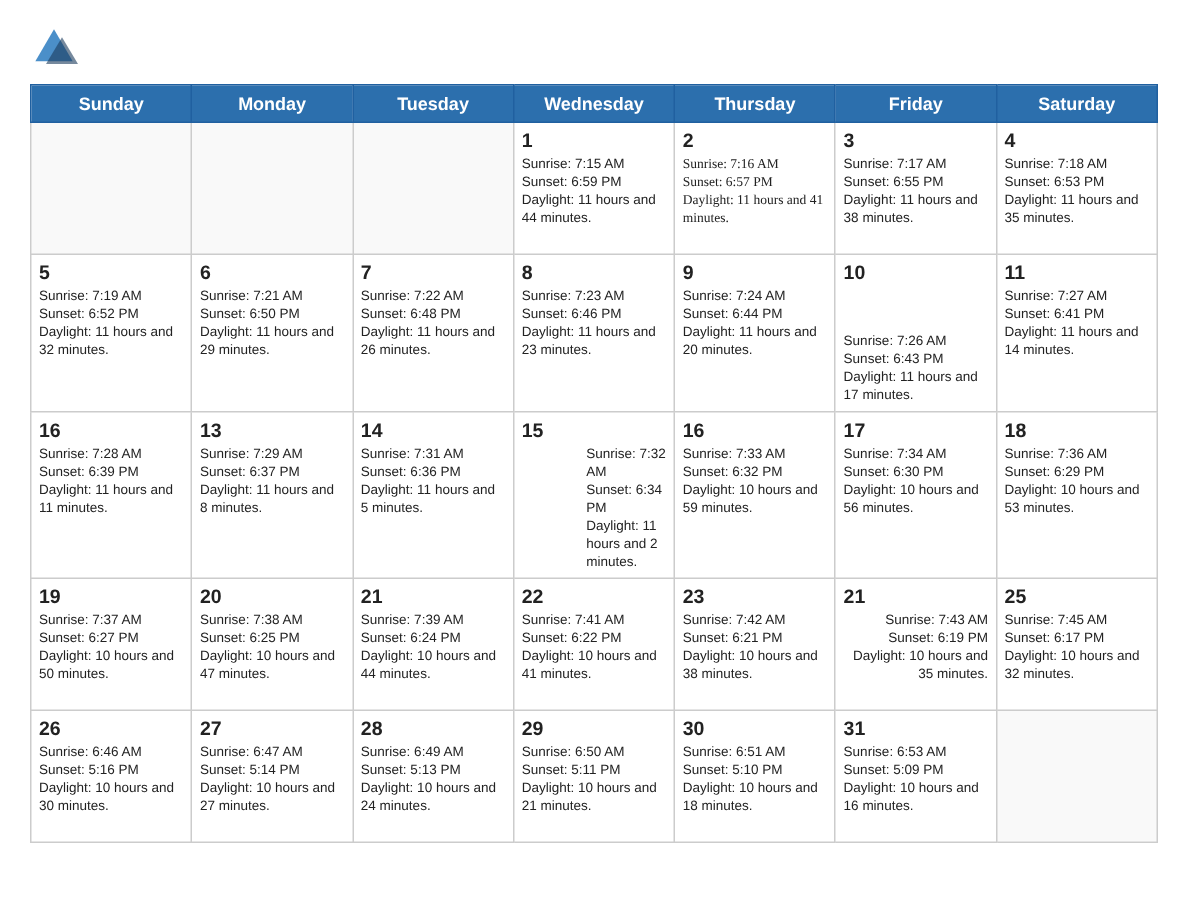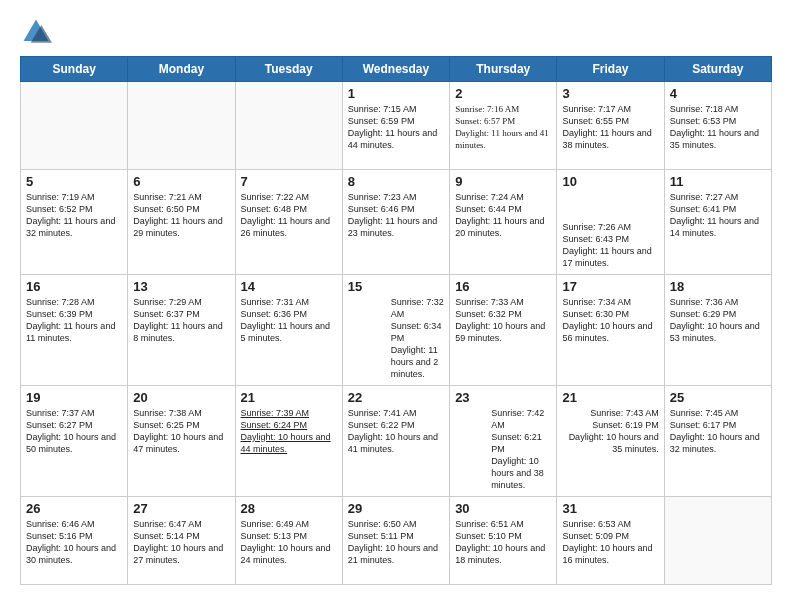--- a/index.html
+++ b/index.html
@@ -253,33 +253,33 @@
 Daylight: 10 hours and 50 minutes.</div>
           </td>
           <td class="day-cell">
             <span class="day-num">20</span>
             <div class="cell-text" style="white-space: pre-line;">Sunrise: 7:38 AM
 Sunset: 6:25 PM
 Daylight: 10 hours and 47 minutes.</div>
           </td>
           <td class="day-cell">
             <span class="day-num">21</span>
-            <div class="cell-text" style="white-space: pre-line; text-decoration: underline;">Sunrise: 7:39 AM
+            <div class="cell-text" style="white-space: pre-line;">Sunrise: 7:39 AM
 Sunset: 6:24 PM
 Daylight: 10 hours and 44 minutes.</div>
           </td>
           <td class="day-cell">
             <span class="day-num">22</span>
             <div class="cell-text" style="white-space: pre-line;">Sunrise: 7:41 AM
 Sunset: 6:22 PM
 Daylight: 10 hours and 41 minutes.</div>
           </td>
           <td class="day-cell">
             <span class="day-num">23</span>
-            <div class="cell-text" style="white-space: pre-line; margin-left: 36px;">Sunrise: 7:42 AM
+            <div class="cell-text" style="white-space: pre-line;">Sunrise: 7:42 AM
 Sunset: 6:21 PM
 Daylight: 10 hours and 38 minutes.</div>
           </td>
           <td class="day-cell">
             <span class="day-num">21</span>
             <div class="cell-text" style="white-space: pre-line; text-align: right;">Sunrise: 7:43 AM
 Sunset: 6:19 PM
 Daylight: 10 hours and 35 minutes.</div>
           </td>
           <td class="day-cell">

